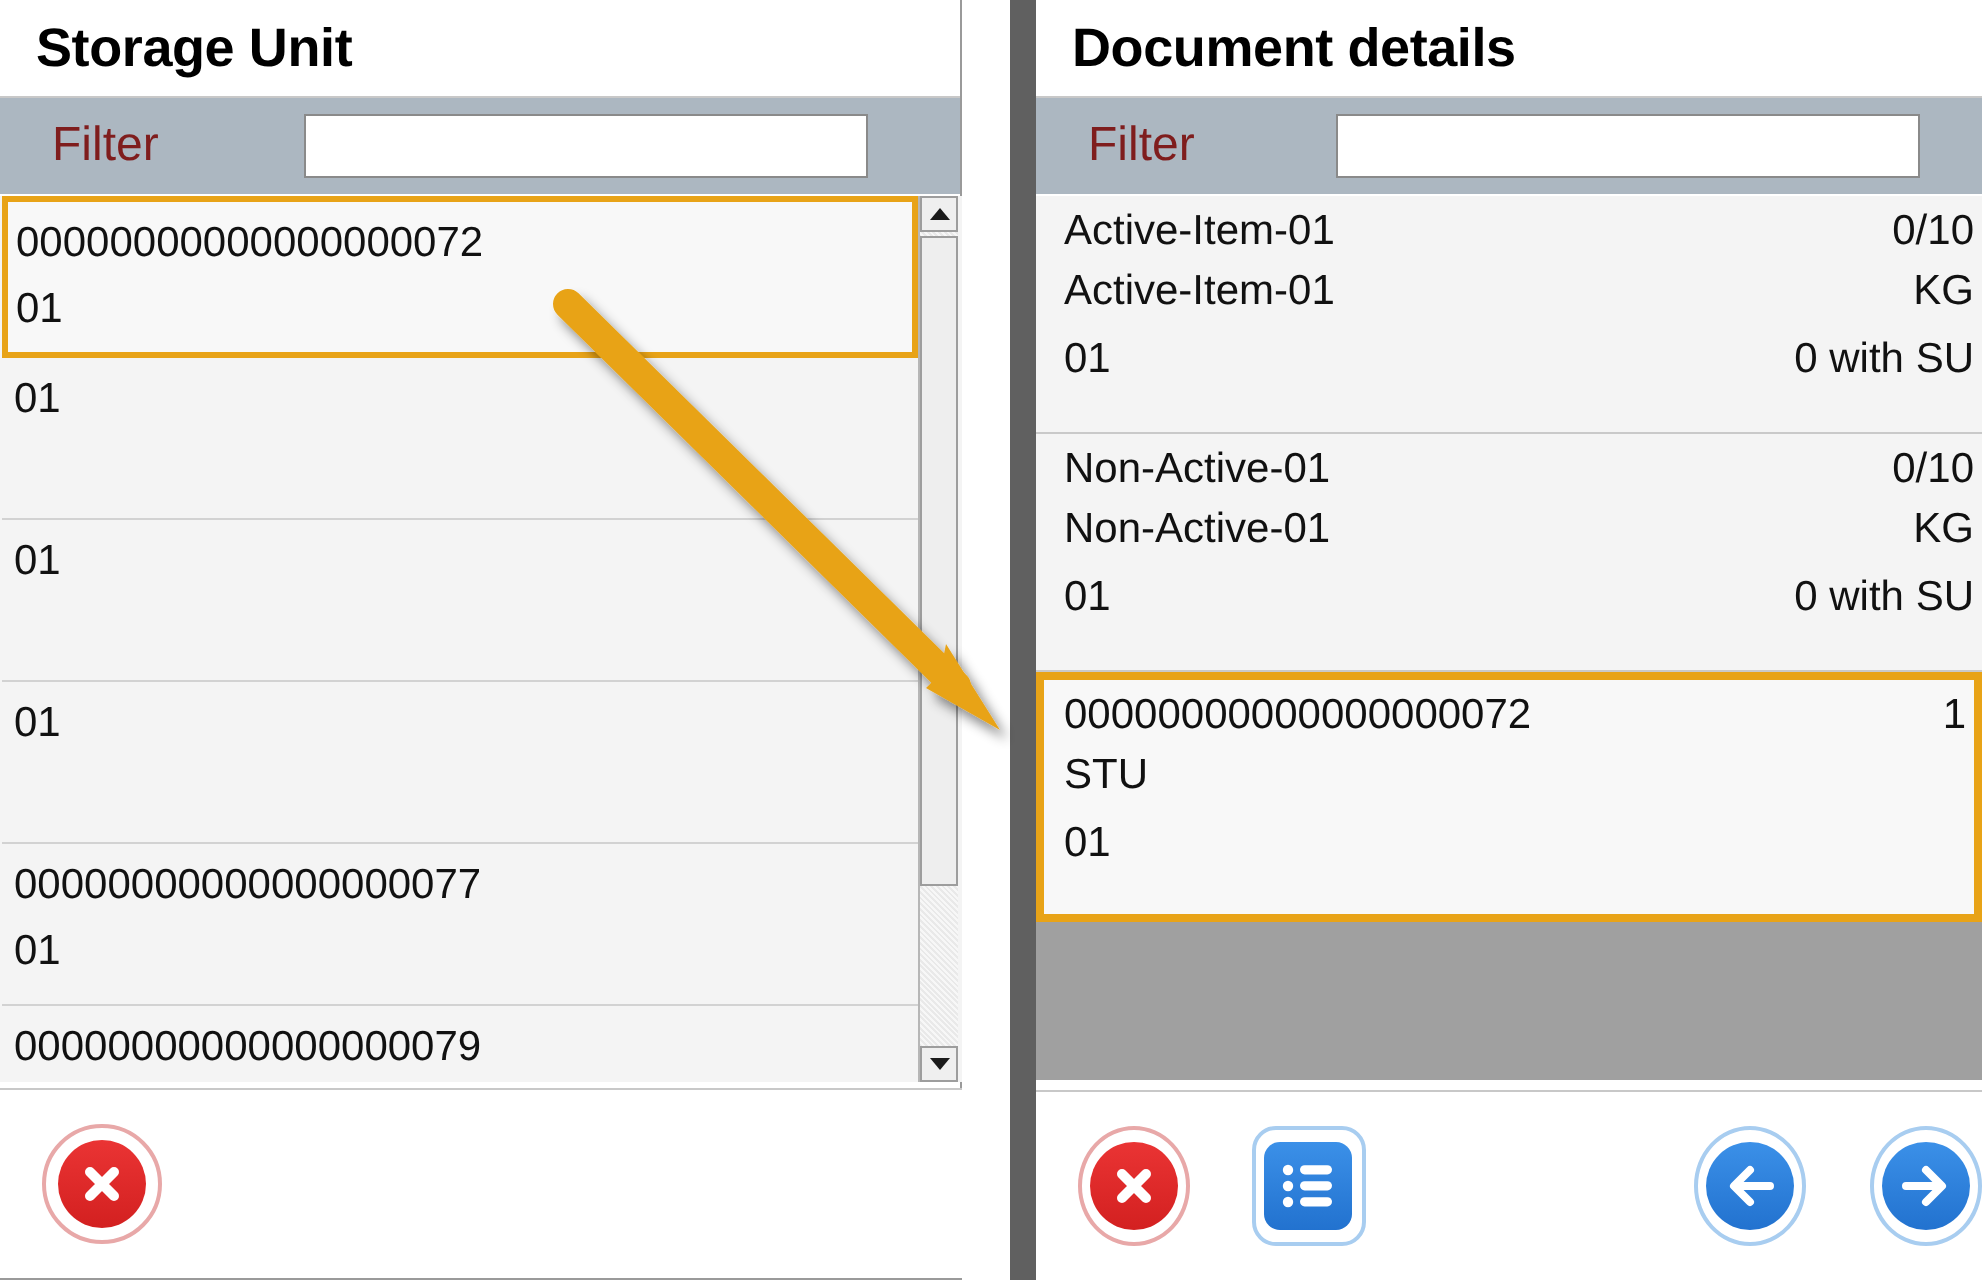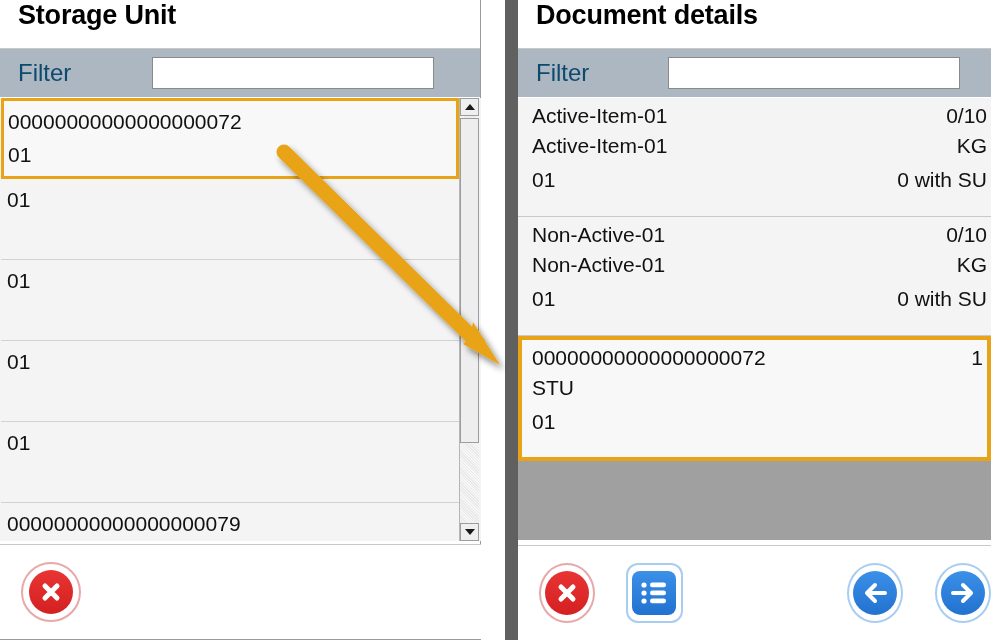--- a/index.html
+++ b/index.html
@@ -18,36 +18,36 @@
   .panel-right{left:505px;width:486px;height:640px;}
 
   .panel-border-left{
     position:absolute;left:0;top:0;width:13px;height:640px;
     background:#606060;
   }
   .panel-right-inner{position:absolute;left:13px;top:0;width:473px;height:640px;background:#ffffff;}
 
   
   .titlebar{
-    height:49px;background:#ffffff;display:flex;
+    height:49px;background:#ffffff;display:flex;align-items:center;
     box-sizing:border-box;border-bottom:1px solid #c8c8c8;
   }
   .title{
     font-size:27px;font-weight:bold;color:#000000;
     padding-left:18px;letter-spacing:-.2px;
     font-family:"Liberation Sans", sans-serif;
   }
 
   
   .filterbar{
     height:48px;background:#acb7c1;display:flex;align-items:center;
     box-sizing:border-box;
   }
   .filter-label{
-    color:#0c4a6e;font-size:24px;padding-left:18px;width:150px;
+    color:#7f1d1d;font-size:24px;padding-left:26px;width:150px;
     box-sizing:border-box;
   }
   .filter-input{
     height:32px;background:#ffffff;border:1px solid #8a8a8a;
     box-sizing:border-box;outline:none;font-size:16px;padding:0 6px;
     font-family:"Liberation Sans", sans-serif;color:#000;
   }
   .panel-left .filter-input{width:282px;margin-left:2px;}
   .panel-right .filter-input{width:292px;margin-left:0px;}
 
@@ -189,20 +189,21 @@
 
         <div class="row-left">
           <div class="l2">01</div>
         </div>
 
         <div class="row-left">
           <div class="l2">01</div>
         </div>
 
         <div class="row-left">
+          <div class="l1">00000000000000000077</div>
           <div class="l2">01</div>
         </div>
 
         <div class="row-left">
           <div class="l1">00000000000000000079</div>
           <div class="l2"></div>
         </div>
 
       </div>
     </div>

